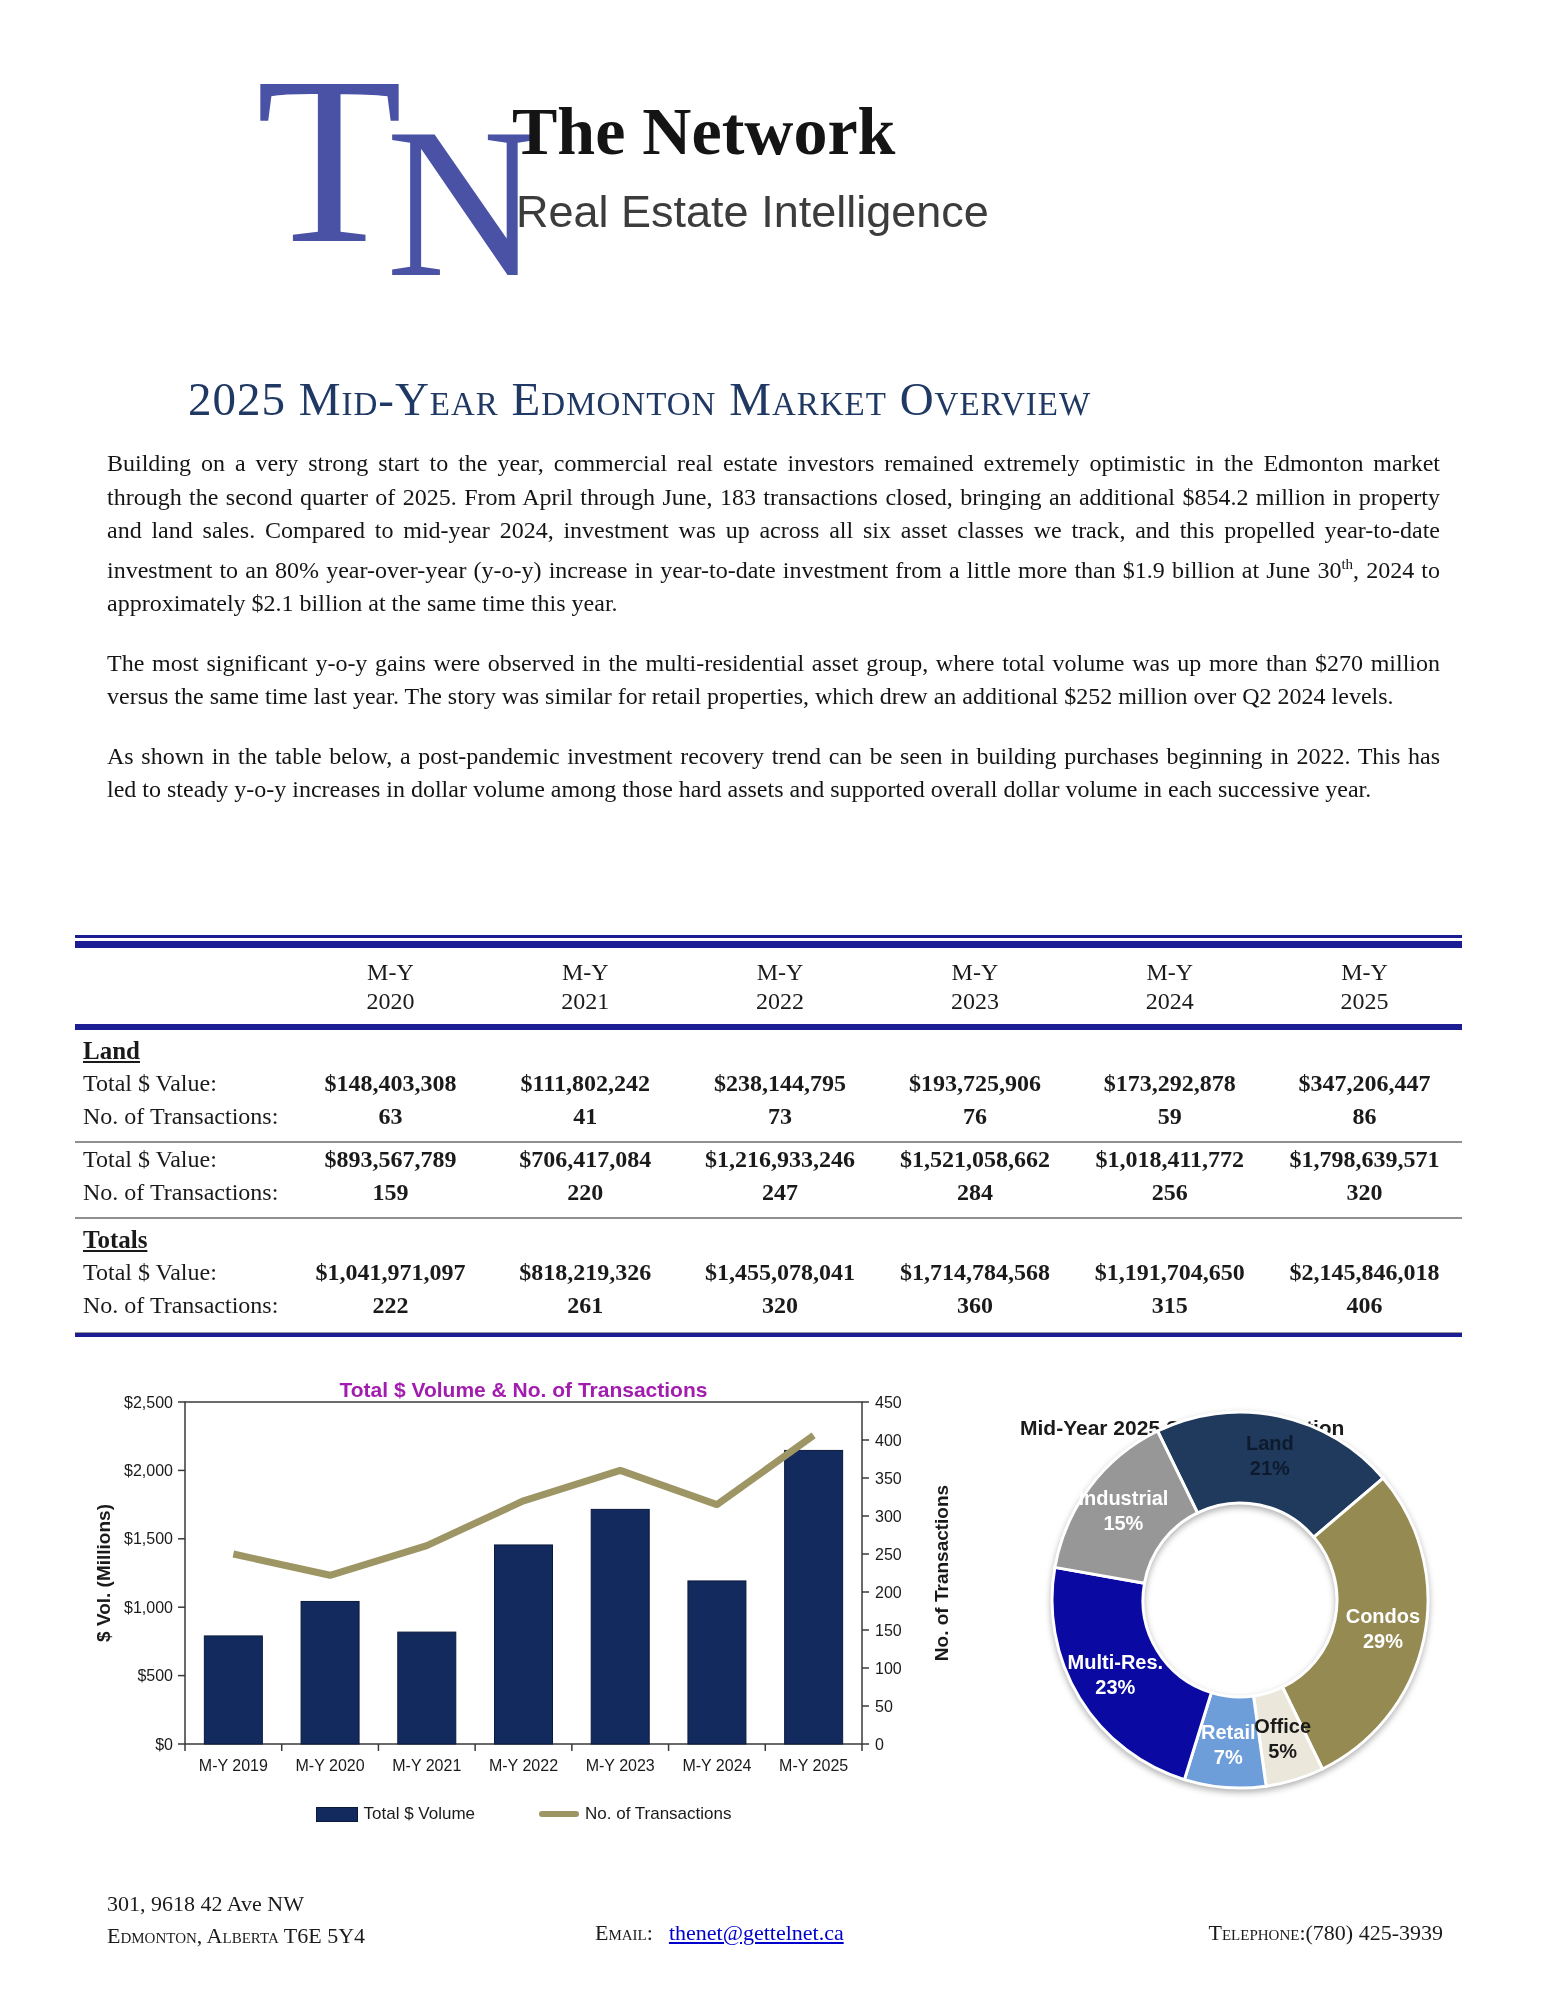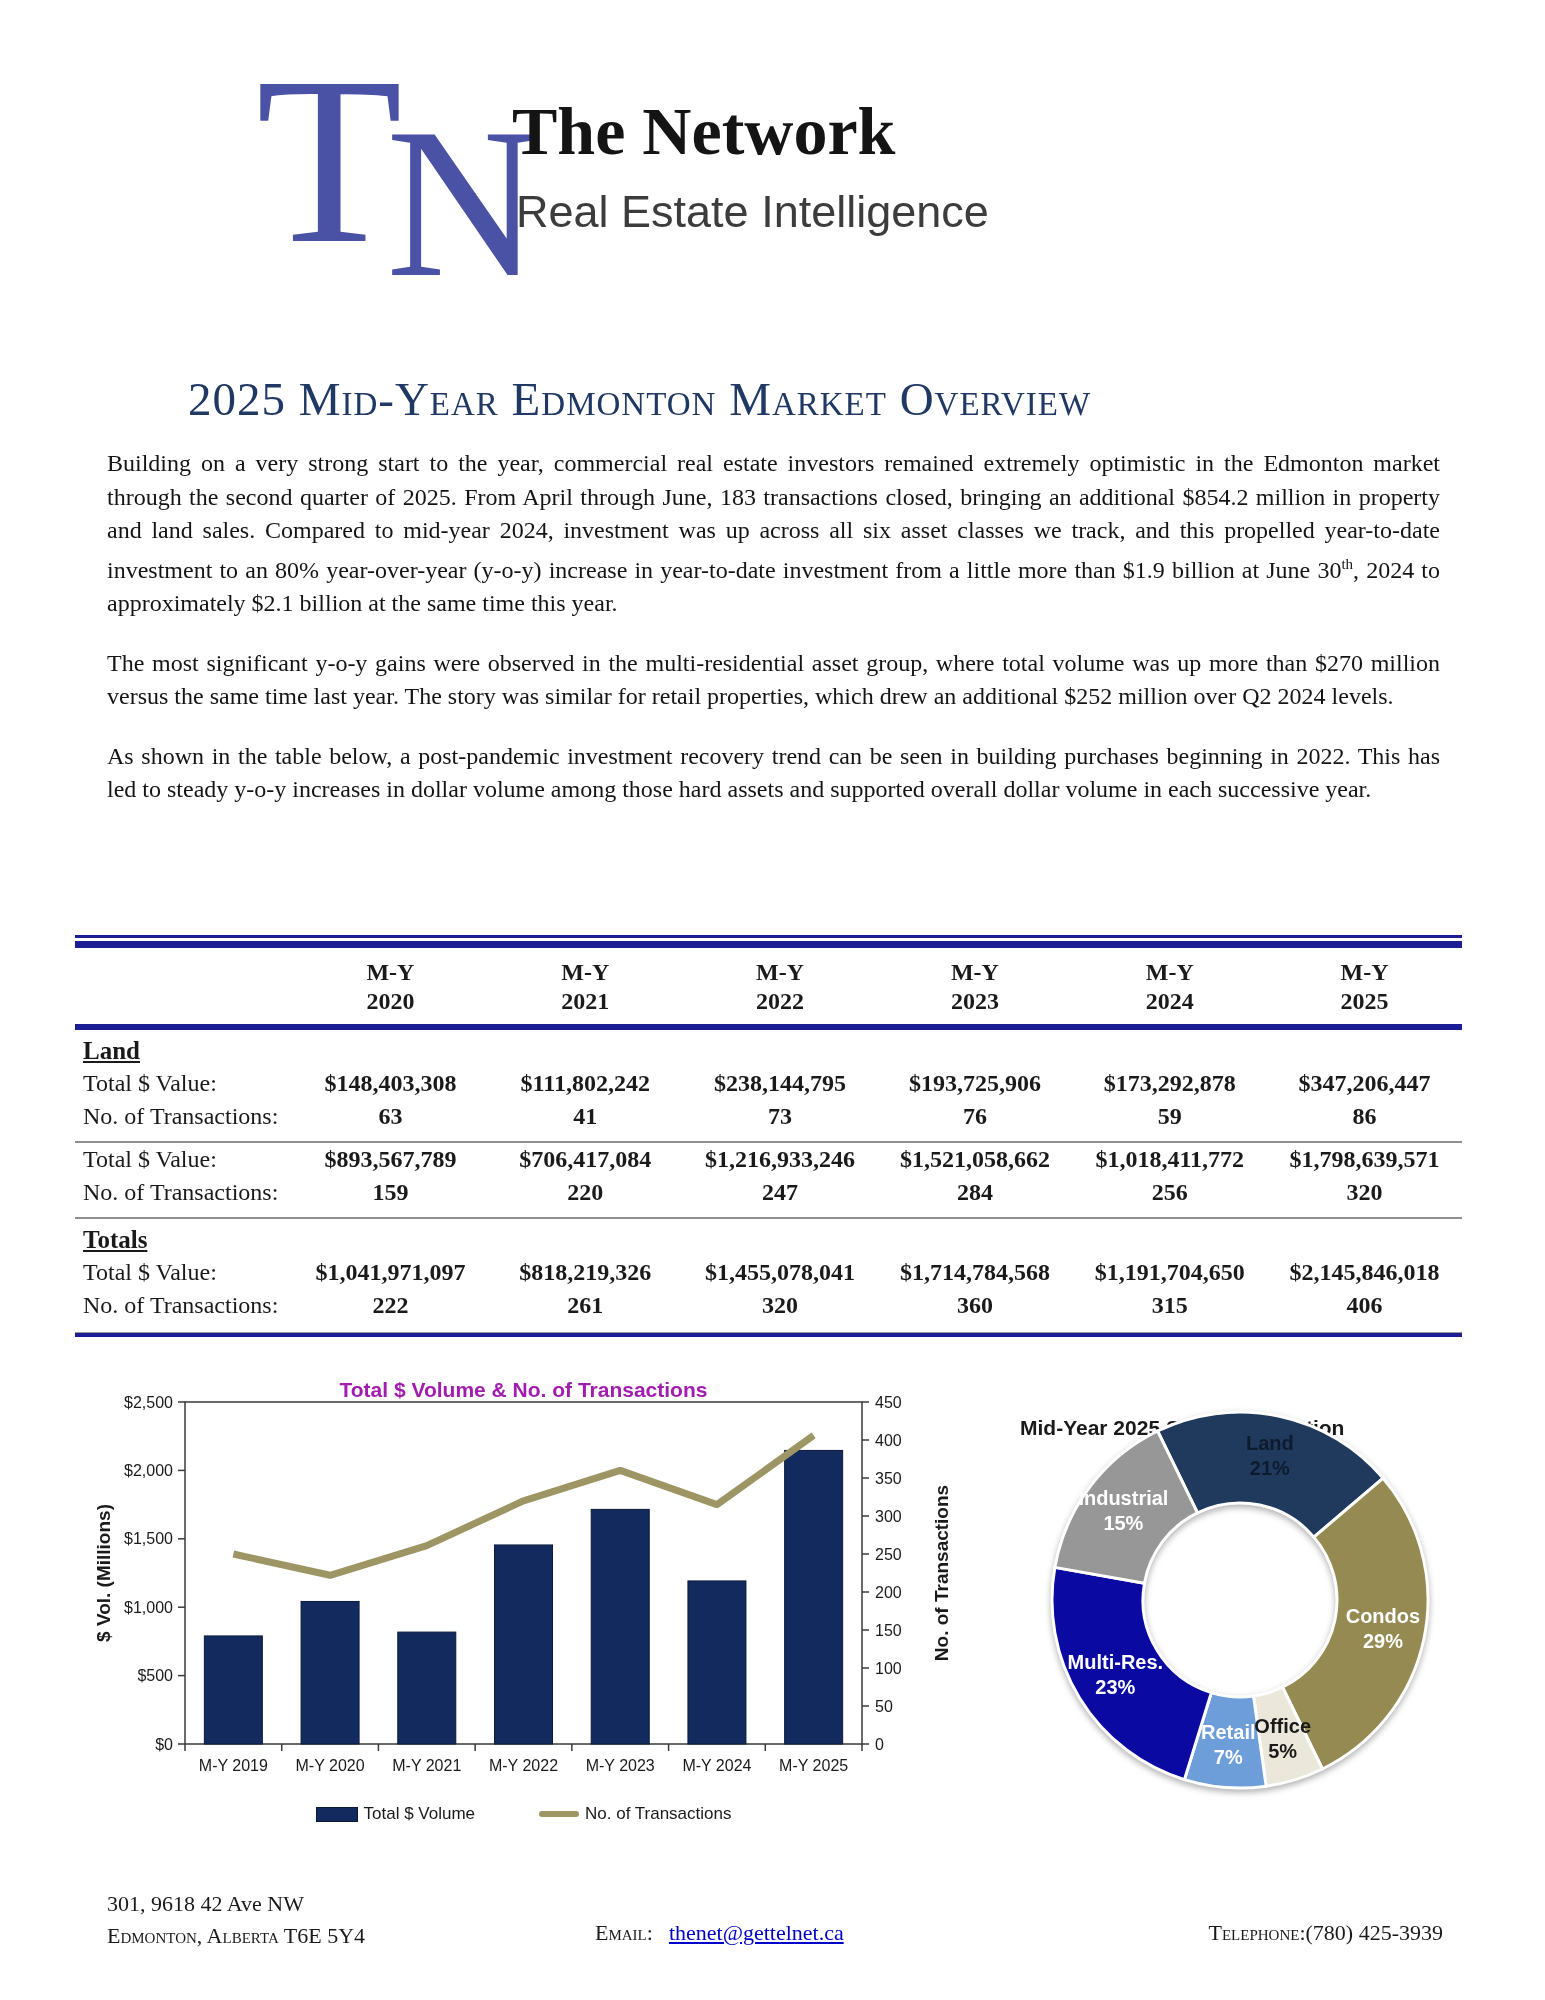--- a/index.html
+++ b/index.html
@@ -28,21 +28,21 @@
   .body-copy sup{font-size:15px;}
 
   
   .table-wrap{position:absolute;left:75px;top:935px;width:1387px;}
   .t-rule-double{height:3px;border-top:3px solid #1c1c94;border-bottom:7px solid #1c1c94;}
   .t-rule-thick{height:6px;background:#1c1c94;margin-top:2px;}
   .t-rule-gray{height:0;border-top:2px solid #8f8f8f;margin:8px 0 0 0;}
   .t-rule-bottom{height:4px;background:#1c1c94;border-top:1px solid #9a9a9a;margin-top:10px;}
   .t-grid{display:grid;grid-template-columns:218px repeat(6,1fr);align-items:end;}
   .t-cell{text-align:center;}
-  .t-year{font-weight:bold;font-size:24px;line-height:29px;padding:10px 0 6px 0;}
+  .t-year{font-weight:normal;font-size:24px;line-height:29px;padding:10px 0 6px 0;}
   .t-label{text-align:left;padding-left:8px;font-size:24px;line-height:33px;}
   .t-val{font-weight:bold;font-size:24px;line-height:33px;}
   .t-section-name{font-weight:bold;font-size:25px;margin:7px 0 2px 8px;}
   .t-section-name span{text-decoration:underline;}
 
   
   .chart-left{position:absolute;left:88px;top:1374px;width:930px;height:460px;
               font-family:"Liberation Sans",sans-serif;}
   .chart-right{position:absolute;left:1020px;top:1374px;width:445px;height:460px;
                font-family:"Liberation Sans",sans-serif;}

